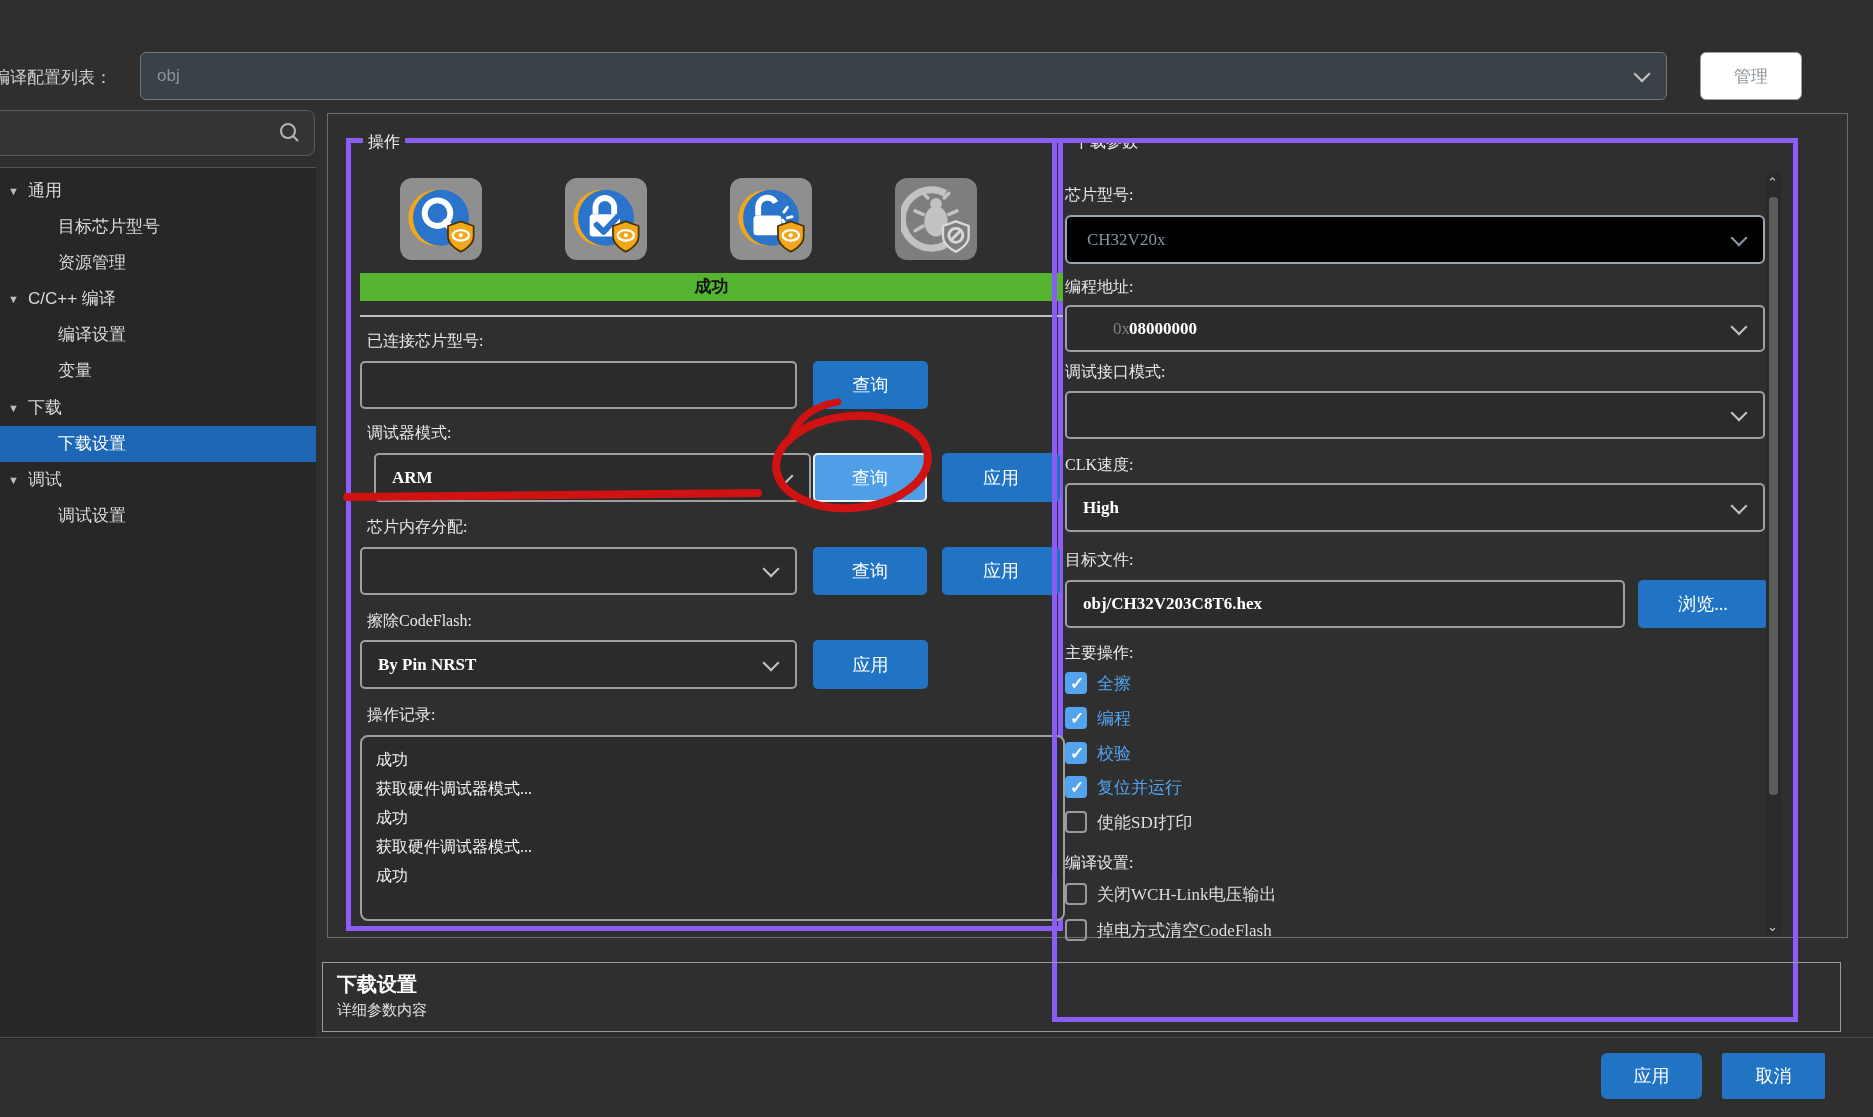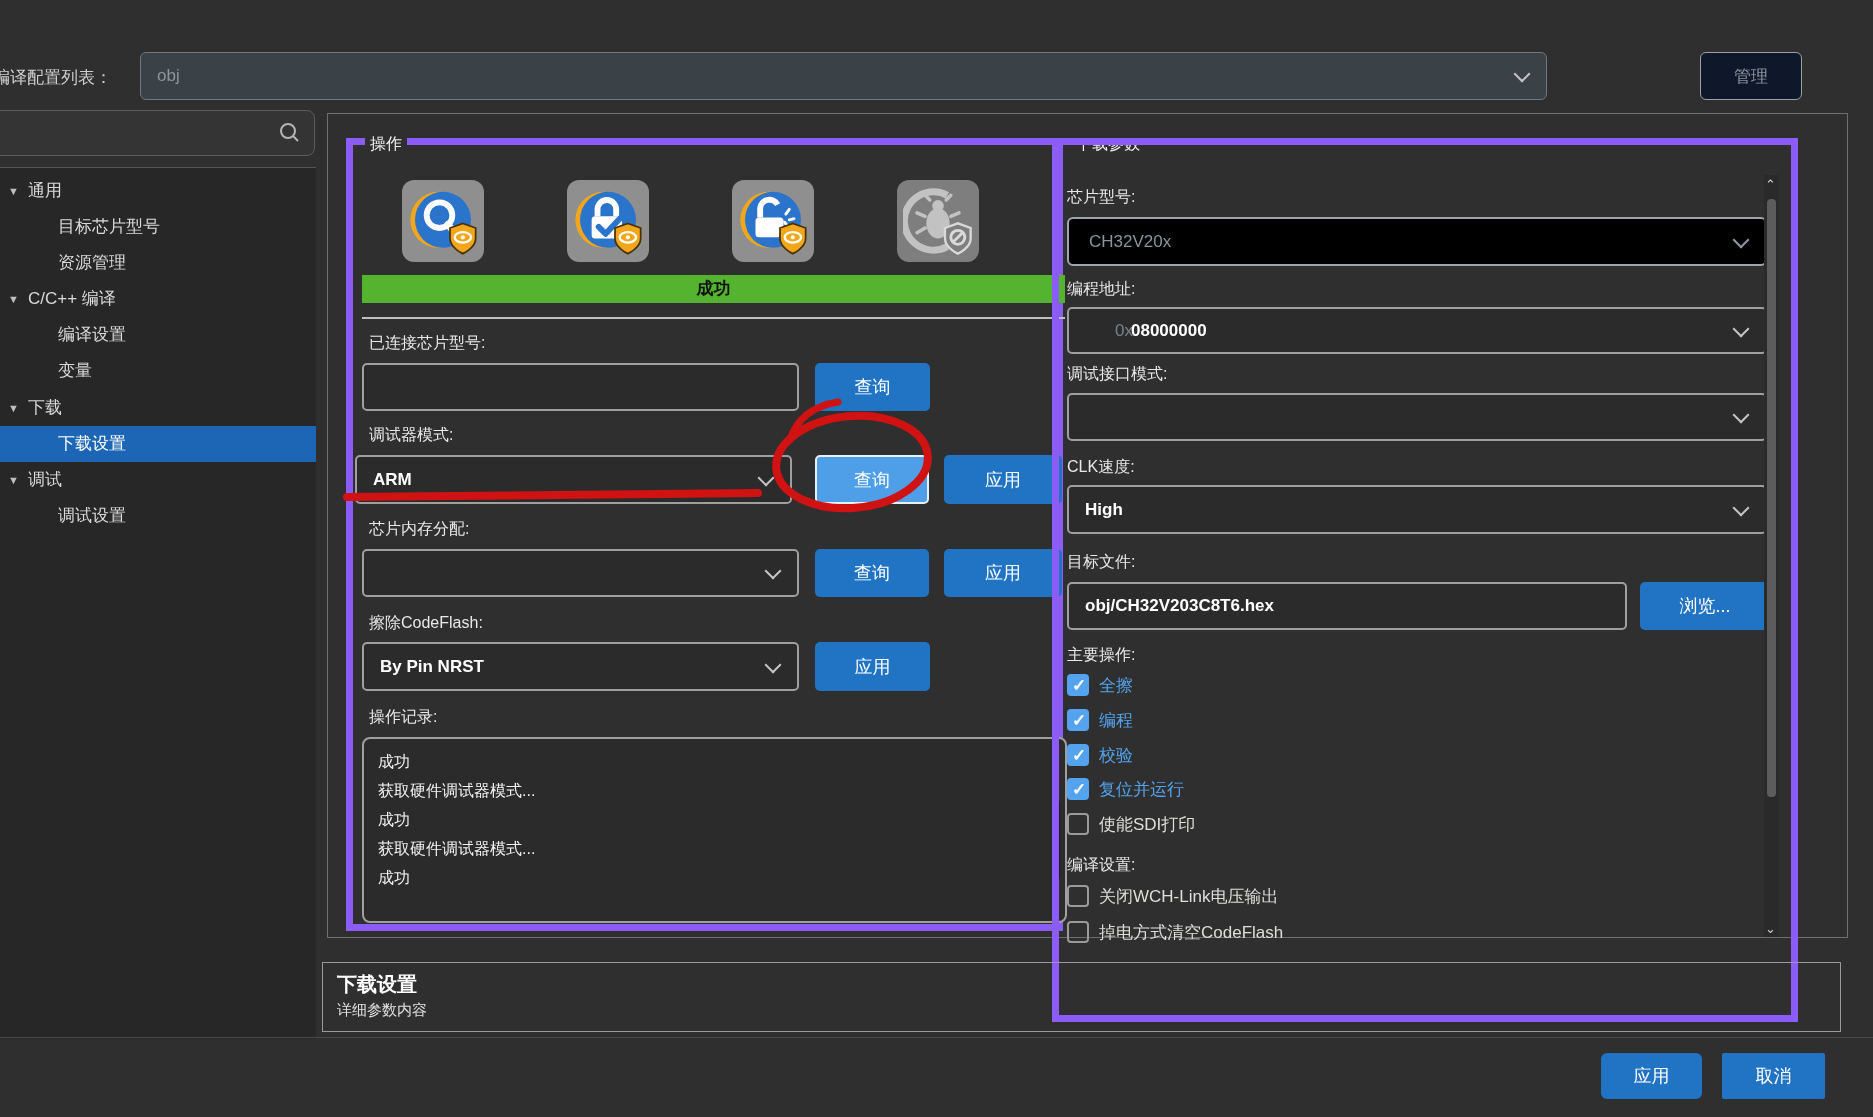--- a/index.html
+++ b/index.html
@@ -15,29 +15,29 @@
 
   
   .dd{position:absolute;background:#2b2b2b;border:2px solid #9f9f9f;border-radius:5px;box-sizing:border-box;}
   .dd .val{position:absolute;left:16px;top:50%;transform:translateY(-52%);font-size:17px;color:#fff;font-weight:600;}
   .chev{position:absolute;right:18px;top:50%;width:10px;height:10px;margin-top:-8px;
     border-right:2px solid #c4c4c4;border-bottom:2px solid #c4c4c4;transform:rotate(45deg);}
   .btn{position:absolute;background:#2173c4;border:none;border-radius:5px;color:#fff;
     font-size:18px;font-family:inherit;cursor:pointer;box-sizing:border-box;}
   .btn.hl{background:#4f9fe8;border:2px solid #e9eff6;}
   .lbl{position:absolute;font-size:16px;color:#e8e8e8;white-space:nowrap;}
-  .group{position:absolute;border:7px solid #8b5cf6;box-sizing:border-box;}
+  .group{position:absolute;border:5px solid #8b5cf6;box-sizing:border-box;font-family:Liberation Serif, serif;}
   .group-title{position:absolute;top:-11px;left:12px;background:#2f2f2f;padding:0 5px;font-size:16px;color:#f0f0f0;}
 
   
   .cfg-label{position:absolute;left:-7px;top:66px;font-size:17px;color:#cfcfcf;}
-  .cfg-dd{left:140px;top:52px;width:1407px;height:48px;background:#3a4147;border:1px solid #70787e;border-radius:6px;}
+  .cfg-dd{left:140px;top:52px;width:1527px;height:48px;background:#3a4147;border:1px solid #70787e;border-radius:6px;}
   .cfg-dd .val{color:#8b949c;font-weight:400;}
   .manage-btn{position:absolute;left:1700px;top:52px;width:102px;height:48px;border-radius:6px;
-    background:#0f172a;border:1px solid #98a2ab;color:#8b949c;font-size:17px;font-family:inherit;}
+    background:#ffffff;border:1px solid #98a2ab;color:#8b949c;font-size:17px;font-family:inherit;}
 
   
   .search-box{position:absolute;left:-12px;top:110px;width:327px;height:46px;background:#343434;
     border:1px solid #5c5c5c;border-radius:8px;box-sizing:border-box;}
   .sidebar{position:absolute;left:0;top:167px;width:316px;height:871px;background:#272727;border-top:1px solid #545454;}
   .tree-item{position:absolute;left:0;width:316px;height:36px;line-height:36px;font-size:17px;color:#dadada;cursor:pointer;}
   .tree-item .arrow{position:absolute;left:8px;top:0;font-size:11px;color:#bdbdbd;}
   .tree-item.lv0 .t{margin-left:28px;} .tree-item.lv1 .t{margin-left:58px;}
   .tree-item.selected{background:#1d66b5;color:#fff;}
 
@@ -187,21 +187,21 @@
     <div class="status-bar">成功</div>
     <div class="sep"></div>
 
     <div class="lbl" style="left:16px;top:188px">已连接芯片型号:</div>
     <div class="dd" style="left:9px;top:218px;width:437px;height:48px">
       <span class="val"></span>
     </div>
     <button class="btn" style="left:462px;top:218px;width:115px;height:48px">查询</button>
 
     <div class="lbl" style="left:16px;top:280px">调试器模式:</div>
-    <div class="dd" style="left:2px;top:310px;width:437px;height:49px">
+    <div class="dd" style="left:23px;top:310px;width:437px;height:49px">
       <span class="val">ARM</span>
       <span class="chev"></span>
     </div>
     <button class="btn hl" style="left:462px;top:310px;width:114px;height:49px">查询</button>
     <button class="btn" style="left:591px;top:310px;width:118px;height:49px">应用</button>
 
     <div class="lbl" style="left:16px;top:374px">芯片内存分配:</div>
     <div class="dd" style="left:9px;top:404px;width:437px;height:48px">
       <span class="val"></span>
       <span class="chev"></span>

